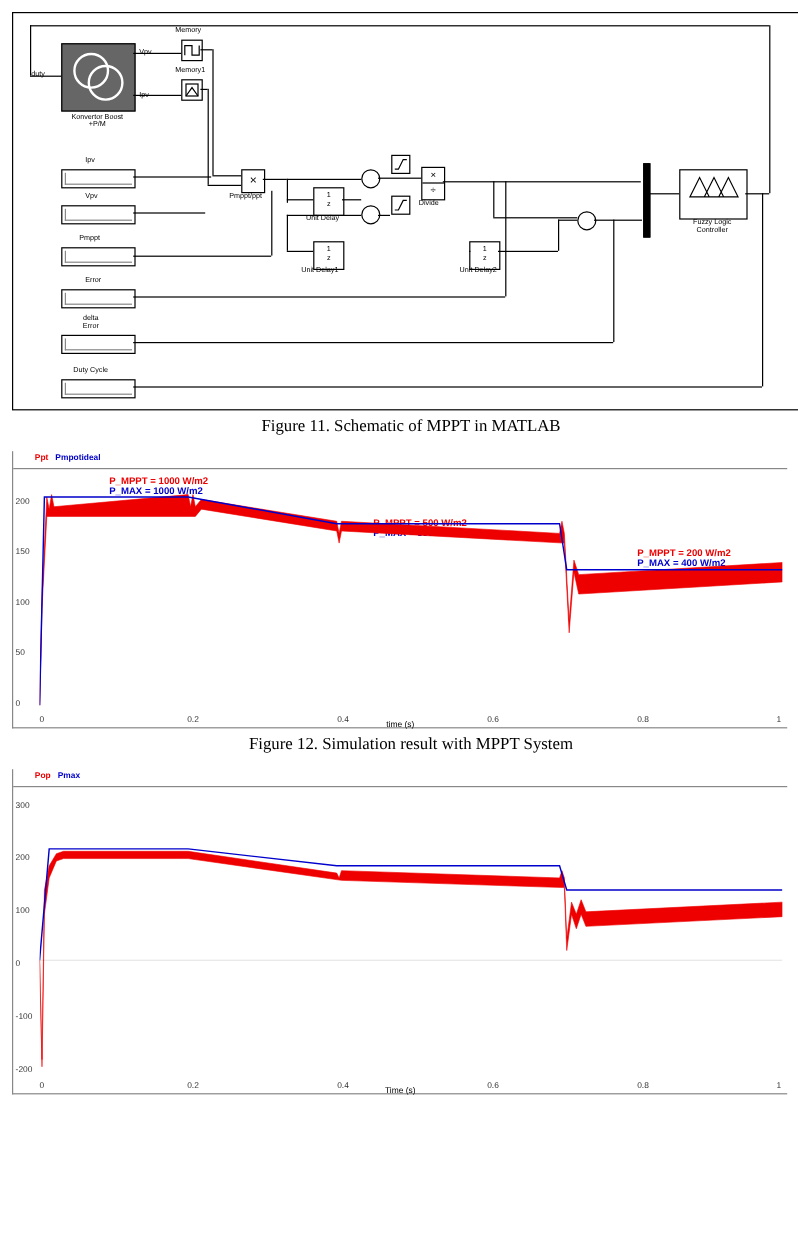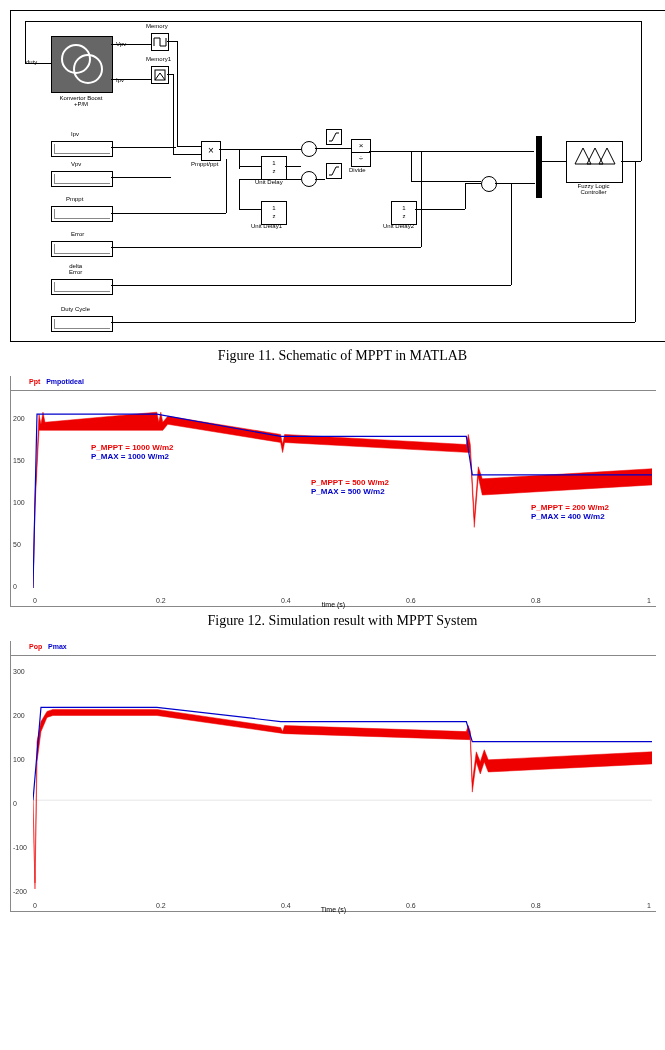--- a/index.html
+++ b/index.html
@@ -101,21 +101,21 @@
     top: 2px;
     left: 18px;
     font-size: 7px;
   }
   .chart .legend .r { color: #e00; font-weight: bold; }
   .chart .legend .b { color: #00c; font-weight: bold; }
   .chart .annot {
     position: absolute;
     font-size: 8px;
   }
-  .chart .annot .r { color: #e00; font-weight: bold; display: block; margin-top: 47px; }
+  .chart .annot .r { color: #e00; font-weight: bold; display: block; }
   .chart .annot .b { color: #00c; font-weight: bold; display: block; }
   .chart .xaxistitle {
     position: absolute;
     bottom: -2px;
     left: 50%;
     transform: translateX(-50%);
     font-size: 7px;
   }
   .plot-area {
     position: absolute;

